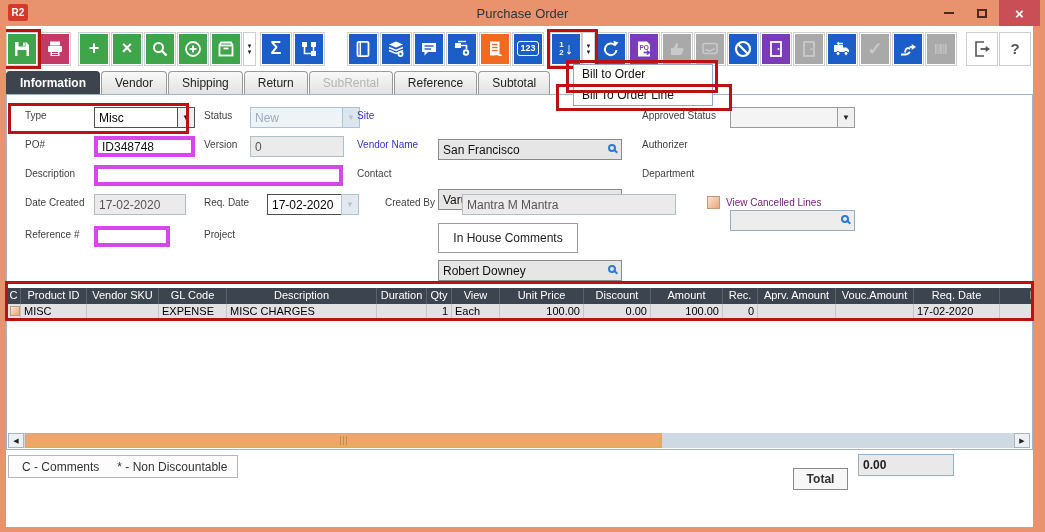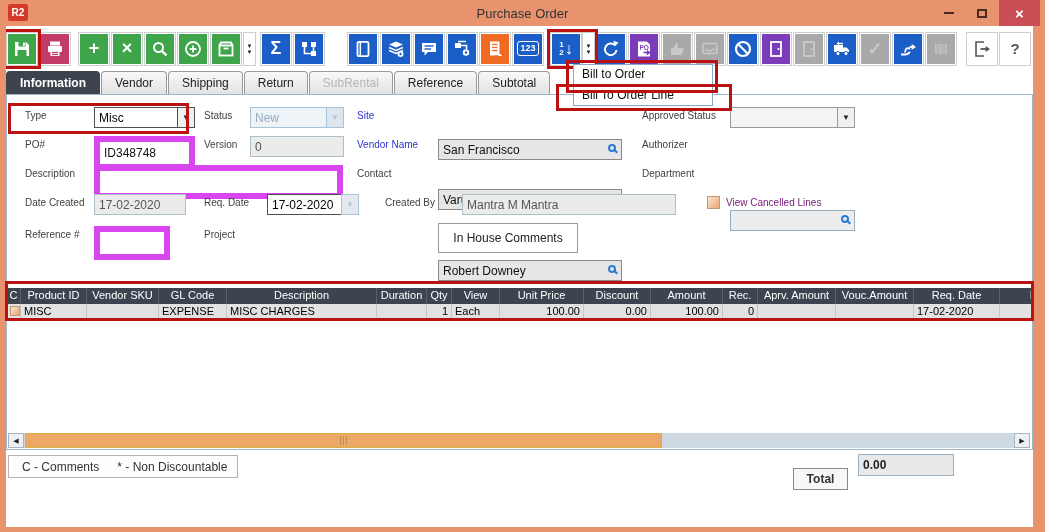--- a/index.html
+++ b/index.html
@@ -47,21 +47,21 @@
 .tab { height:23px; padding:0 13px; display:flex; align-items:center; font-size:12px; color:#222; background:linear-gradient(#f8f8f8,#e2e2e2); border:1px solid #9a9a9a; border-bottom:none; border-radius:4px 4px 0 0; margin-right:1px; cursor:pointer; }
 .tab.active { background:#3d444d; color:#fff; font-weight:bold; border-color:#3d444d; }
 .tab.disabled { color:#b5b5b5; }
 
 
 #panel { position:absolute; left:6px; top:94px; width:1027px; height:356px; background:#fff; border:1px solid #9cb6cc; z-index:10; }
 .lbl { position:absolute; font-size:10px; color:#3f3f3f; padding-top:3px; height:20px; white-space:nowrap; }
 .lbl.bluelbl { color:#3232cc; }
 .lbl.dim { color:#701a75; }
 .fld { position:absolute; height:21px; font-size:12px; }
-.inp { width:100%; height:34px; border:6px solid #d946ef; background:#fff; font-size:12px; font-family:"Liberation Sans",sans-serif; padding:2px 4px; color:#111; }
+.inp { width:100%; height:21px; border:4px solid #d946ef; background:#fff; font-size:12px; font-family:"Liberation Sans",sans-serif; padding:2px 4px; color:#111; }
 .fld-dis { background:#ebebeb; border:1px solid #aebfca; color:#555; padding:3px 4px; height:21px; white-space:nowrap; overflow:hidden; }
 .fld-look { background:#e6e6e6; border:1px solid #8a8a8a; color:#111; padding:3px 4px; height:21px; position:relative; white-space:nowrap; overflow:hidden; }
 .combo { display:flex; height:21px; }
 .combo .val { flex:1; border:1px solid #4f4f4f; border-right:none; background:#fff; padding:3px 4px; white-space:nowrap; overflow:hidden; }
 .combo .arr { width:18px; border:1px solid #4f4f4f; background:#f0f0f0; display:flex; align-items:center; justify-content:center; font-size:8px; color:#222; cursor:pointer; }
 .combo.disabled .val { border-color:#a8c4da; background:#eef3f8; color:#9aacbe; }
 .combo.disabled .arr { border-color:#a8c4da; background:#dde6ee; color:#b3c4d4; }
 .mag { position:absolute; right:5px; top:4px; width:8px; height:8px; border:2px solid #2b7bd4; border-radius:50%; }
 .mag::after { content:""; position:absolute; width:5px; height:2px; background:#2b7bd4; transform:rotate(45deg); right:-4px; bottom:-2px; }
 .cbx { position:absolute; width:13px; height:13px; border:1px solid #c09a72; background:linear-gradient(135deg,#fbe3cf,#eaa878); }
@@ -387,21 +387,21 @@
   </div>
 
   <div id="panel">
 
     <div class="lbl" style="left:18px; top:12px;">Type</div>
     <div class="fld combo" style="left:87px; top:12px; width:101px;">
       <span class="val">Misc</span>
         <span class="arr">▼</span>
     </div>
     <div class="lbl" style="left:197px; top:12px;">Status</div>
-    <div class="fld combo disabled" style="left:243px; top:12px; width:94px;">
+    <div class="fld combo disabled" style="left:243px; top:12px; width:110px;">
       <span class="val">New</span>
         <span class="arr">▼</span>
     </div>
     <div class="lbl bluelbl" style="left:350px; top:12px;">Site</div>
     <div class="fld fld-look" style="left:431px; top:12px; width:184px;margin-top:32px;">
       <span>San Francisco</span><span class="mag"></span>
     </div>
     <div class="lbl" style="left:635px; top:12px;">Approved Status</div>
     <div class="fld combo" style="left:723px; top:12px; width:125px;">
       <span class="val" style="background:#f4f4f4; border-color:#9a9a9a;"></span>

